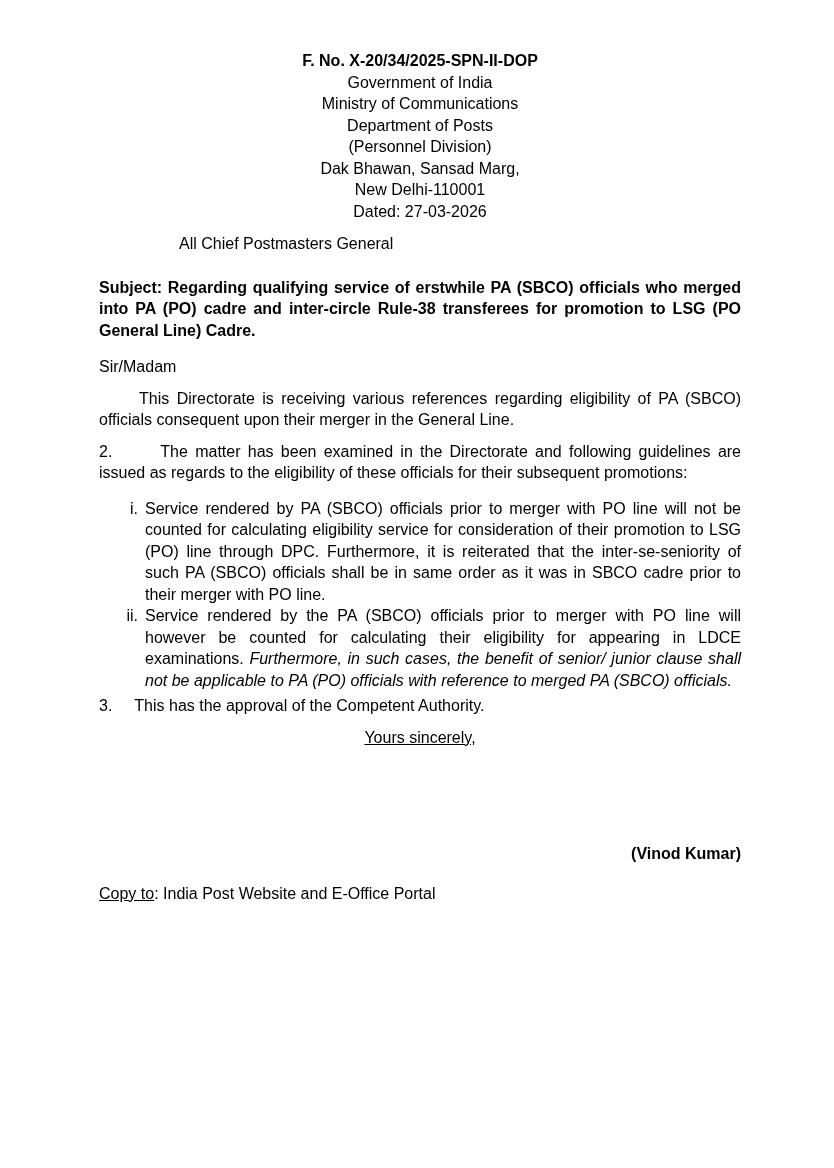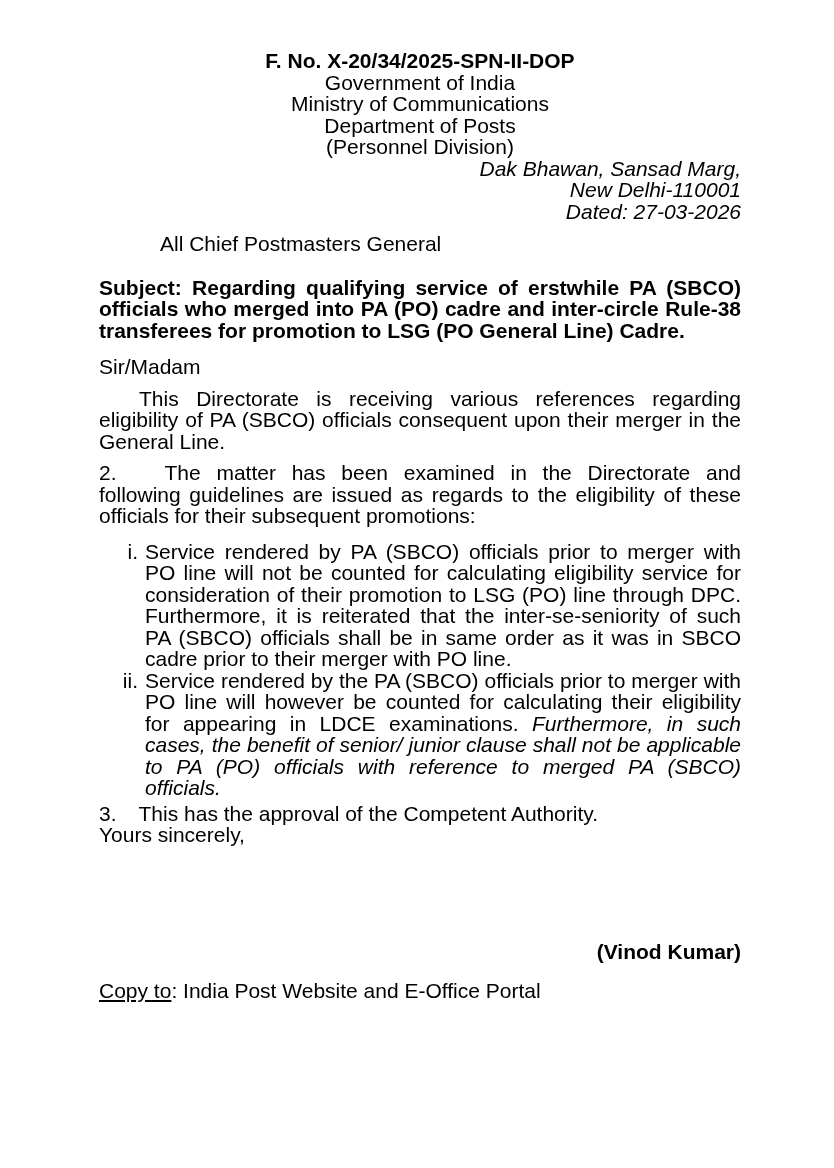--- a/index.html
+++ b/index.html
@@ -7,40 +7,40 @@
   body {
     width: 834px; height: 1168px;
     font-family: "Liberation Sans", sans-serif;
     color: #000000;
     overflow: hidden;
   }
   .page {
     width: 834px; height: 1168px;
     background: #ffffff;
     padding: 50px 93px 0 99px;
-    font-size: 21px;
+    font-size: 16px;
     line-height: 21.5px;
   }
   .file-no { font-weight: bold; text-align: center; }
   .org-line { text-align: center; }
-  .addr-block { text-align: right; font-style: italic; }
+  .addr-block { text-align: center; }
   .to-label { margin-top: 6px; }
-  .recipient { margin-top: 11px; margin-left: 61px; }
+  .recipient { margin-top: 11px; margin-left: 80px; }
   .subject { font-weight: bold; text-align: justify; margin-top: 22px; }
   .salutation { margin-top: 15px; }
   .para { text-align: justify; margin-top: 10px; }
   .first-indent { text-indent: 40px; }
   .sp-lg { display: inline-block; width: 48px; }
   .sp-md { display: inline-block; width: 22px; }
   .list { margin-top: 14px; }
   .list-item { display: flex; }
   .list-marker { flex: 0 0 46px; width: 46px; text-align: right; padding-right: 7px; }
   .list-text { flex: 1; text-align: justify; }
   .list-text em { font-style: italic; }
-  .closing { text-align: left; margin-top: 0; }
+  .closing { text-align: center; margin-top: 10px; text-decoration: underline; }
   .signature { text-align: right; font-weight: bold; margin-top: 95px; }
   .copy-to { margin-top: 18px; }
   .underline { text-decoration: underline; text-align: right; }
 </style>
 </head>
 <body>
 
 <div class="page">
 
   <header>

